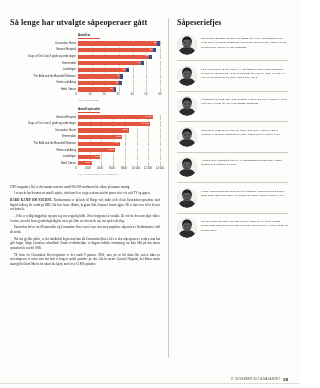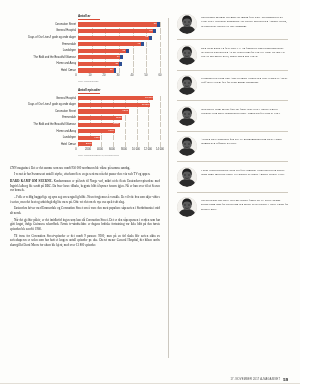--- a/index.html
+++ b/index.html
@@ -119,20 +119,21 @@
     border-top:.5px solid #e2ded6;
   }
 </style>
 </head>
 <body>
 
 <div class="page">
 
   <div class="col-left">
 
+    <div class="headline">Så lenge har utvalgte såpeoperaer gått</div>
 
     <div class="chart">
       <div class="chart-title">Antall år</div>
       <div class="chart-title-rule"></div>
       <div class="rows" id="c1rows">
           <div class="row">
             <div class="rowlab">Coronation Street</div>
             <div class="track">
               <div class="grid">
                 <i style="left: 0%;"></i>
@@ -495,20 +496,21 @@
         <p class="indent">– Folk er veldig huggerlige og syns seg om sengselig bilde. Noen forgjennes å venskle. De vil vite hva som skjer videre i serien, men det best og arbeidsgledig lite mere på. Ofte vet det om de nye oss spelet sitt slag.</p>
         <p class="indent">Eastenders kriver med Emmerdale og Coronation Street om å være den mest populære såpeserien i Storbritannia i mid alt norsk.</p>
         <p class="indent">Når det gjelder påleir, er det imidlertid ingen som kan slå Coronation Street. Det er den såpeoperaen i verden som har gått lengst, ifølge Guinness rekordbok. Første tv-såndselsbre er dagens britiske fortsatsing var ikke blitt på den første episoden ble sendt i 1960.</p>
         <p class="indent">Til tross for Coronation Street-episoder er det rundt 9 pasnere 9300, men på en tid skala blir serien sikta av serieskaperen er solen som har hatt et lengere antall episoder pr. uke. Oteret mener General Hospital, der hilsen andre skarvgillet Demi Moore for ahem ble kjent, med over 13 800 episoder.</p>
       </div>
   </div>
 
   <div class="divider-v"></div>
 
   <div class="col-right">
+    <div class="rail-head">Såpeseriefjes</div>
     <div id="railentries">
         <div class="entry">
           <div class="portrait">
             <svg viewBox="0 0 40 40">
   <defs>
                 <clipPath id="cp0">
                   <circle cx="20" cy="20" r="20"></circle>
                 </clipPath>
               </defs>
   <g clip-path="url(#cp0)">

